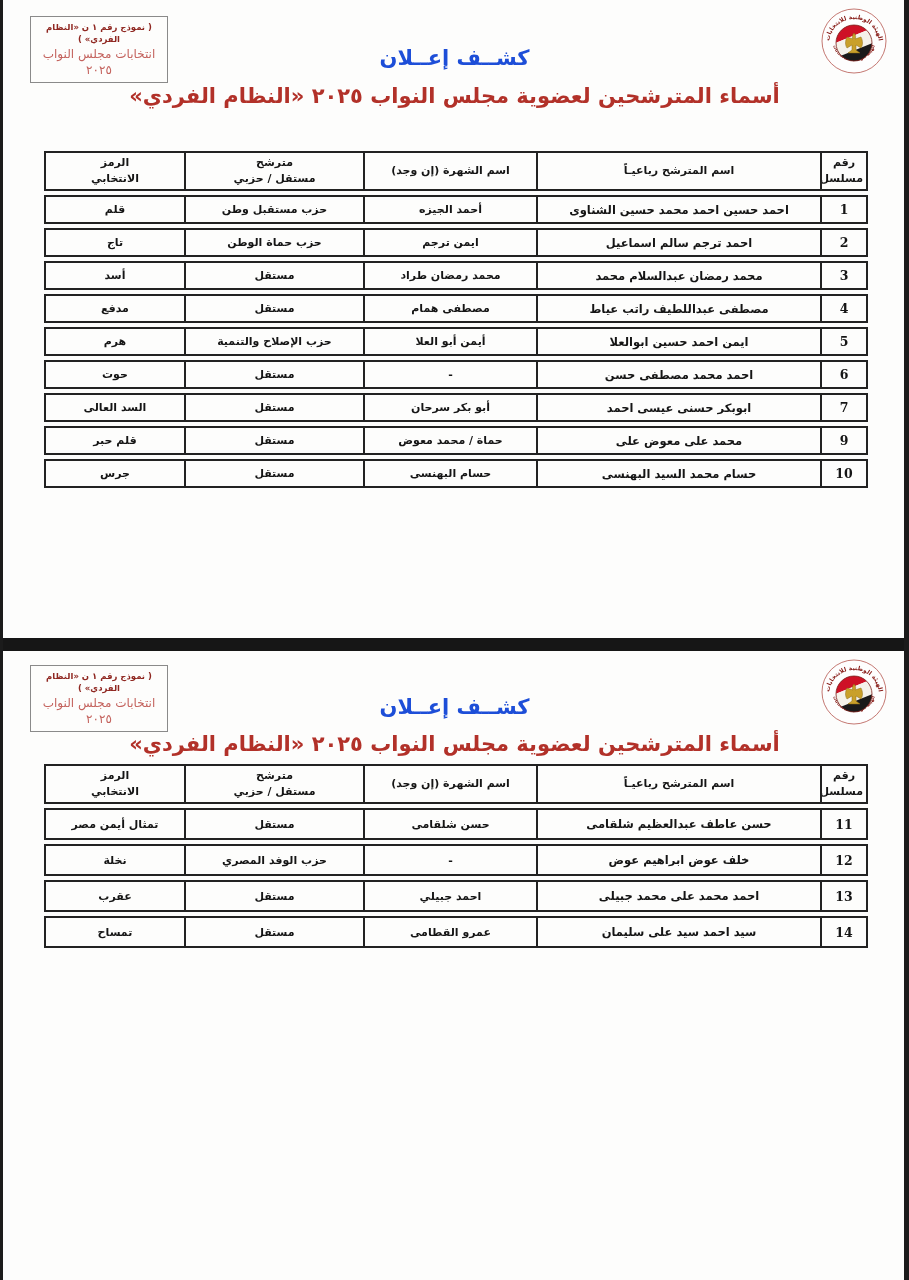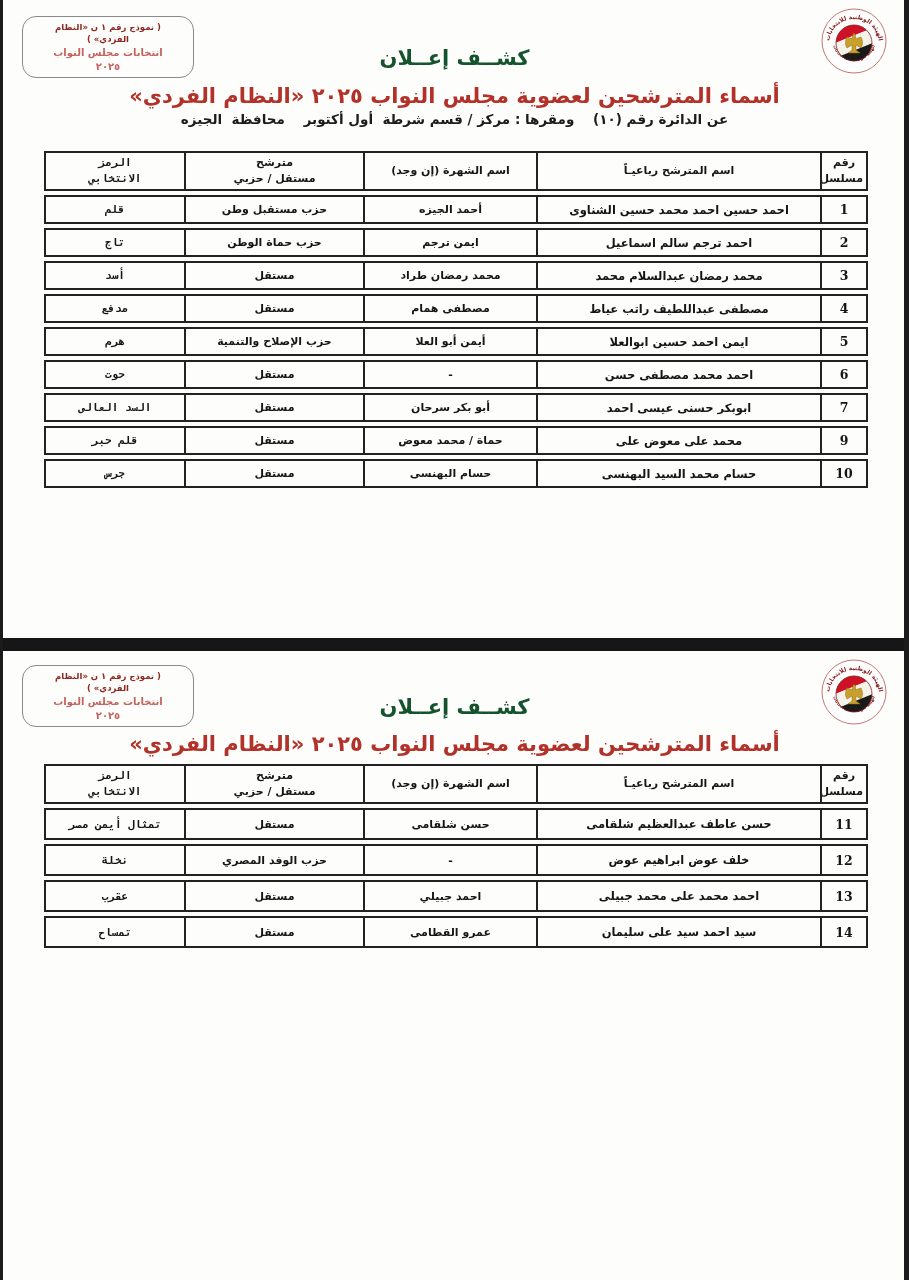--- a/index.html
+++ b/index.html
@@ -10,33 +10,33 @@
   .edge{position:absolute;top:0;bottom:0;background:#1b1b1b;z-index:50;}
   .edge-left{left:0;width:3px;}
   .edge-right{right:0;width:5px;}
   .page-divider{position:absolute;left:0;right:0;height:13px;background:#161616;z-index:40;}
 
   .sheet{position:absolute;left:0;right:0;background:#fdfdfc;direction:rtl;}
   #sheet1{top:0;height:638px;}
   #sheet2{top:651px;height:629px;}
 
   .stamp{
-    position:absolute;left:22px;width:130px;border:1.5px solid #8a8a8a;
-    border-radius:14px;text-align:center;padding:4px 20px 3px;background:#fdfdfc;
+    position:absolute;left:30px;width:130px;border:1.5px solid #8a8a8a;
+    border-radius:0;text-align:center;padding:4px 3px 3px;background:#fdfdfc;
   }
   #sheet1 .stamp{top:16px;}
   #sheet2 .stamp{top:14px;}
   .stamp-line1{font-size:8.5px;font-weight:bold;color:#8f2721;line-height:1.45;}
-  .stamp-line2{font-size:10px;font-weight:bold;color:#c4635e;line-height:1.4;}
+  .stamp-line2{font-size:12px;font-weight:normal;color:#c4635e;line-height:1.4;}
 
   .logo{position:absolute;top:8px;right:22px;width:66px;height:66px;}
 
   .title-main{
     position:absolute;left:0;right:0;text-align:center;
-    font-size:21px;font-weight:bold;color:#14532d;letter-spacing:0;
+    font-size:21px;font-weight:bold;color:#1d4ed8;letter-spacing:0;
   }
   #sheet1 .title-main{top:46px;}
   #sheet2 .title-main{top:44px;}
   .title-sub{
     position:absolute;left:0;right:0;text-align:center;
     font-size:21px;font-weight:bold;color:#b23129;
   }
   #sheet1 .title-sub{top:84px;}
   #sheet2 .title-sub{top:81px;}
   .district-line{
@@ -57,21 +57,21 @@
   table.roster col.c1{width:284px;}
   table.roster col.c2{width:173px;}
   table.roster col.c3{width:179px;}
   table.roster col.c4{width:142px;}
   table.roster th,table.roster td{
     border:2px solid #222;border-left:0;
     text-align:center;vertical-align:middle;
     background:#fdfdfc;color:#151515;font-weight:bold;
     padding:1px 3px;overflow:hidden;
   }
-  table.roster th:last-child,table.roster td:last-child{border-left:2px solid #222;font-family:Liberation Mono, monospace;}
+  table.roster th:last-child,table.roster td:last-child{border-left:2px solid #222;}
   table.roster th{height:34px;font-size:11px;white-space:pre-line;line-height:1.5;}
   table.roster td{height:23px;font-size:11px;}
   #sheet2 table.roster td{height:26px;}
   table.roster td.c0{font-size:12.5px;font-family:"DejaVu Serif",serif;}
   table.roster td.c1{font-size:11.5px;}
 </style>
 </head>
 <body>
 
 <div class="edge edge-left"></div>
@@ -107,21 +107,20 @@
       </g>
       <g transform="translate(33 35)">
         <path d="M0,-10 C2,-8 2,-5 1,-4 L7,-6 C9,-2 9,2 7,5 L2,2 L2,7 L6,10 L-6,10 L-2,7 L-2,2 L-7,5 C-9,2 -9,-2 -7,-6 L-1,-4 C-2,-5 -2,-8 0,-10 Z" fill="#c9a02a" stroke="#8d6d14" stroke-width="0.5"></path>
       </g>
     </g>
     <circle cx="33" cy="35" r="18" fill="none" stroke="#7a1f1b" stroke-width="0.8"></circle>
   </svg>
 
   <div class="title-main">كشــف إعــلان</div>
   <div class="title-sub">أسماء المترشحين لعضوية مجلس النواب ٢٠٢٥ «النظام الفردي»</div>
-  <div class="district-line">عن الدائرة رقم (١٠)    ومقرها : مركز / قسم شرطة  أول أكتوبر    محافظة  الجيزه</div>
 
   <div class="tbl-wrap">
     <table class="roster">
       <colgroup>
           <col class="c0">
           <col class="c1">
           <col class="c2">
           <col class="c3">
           <col class="c4">
         </colgroup>

